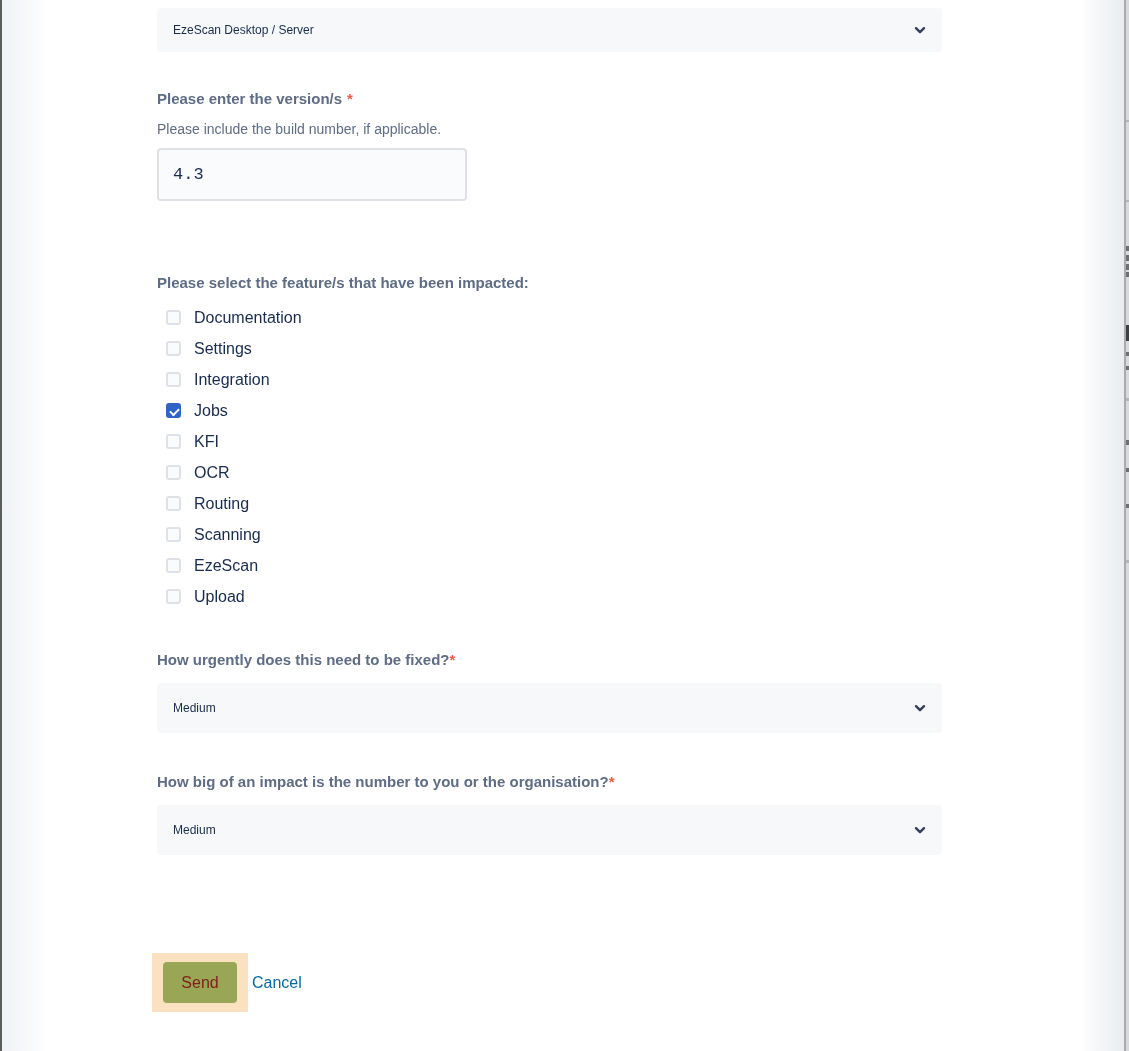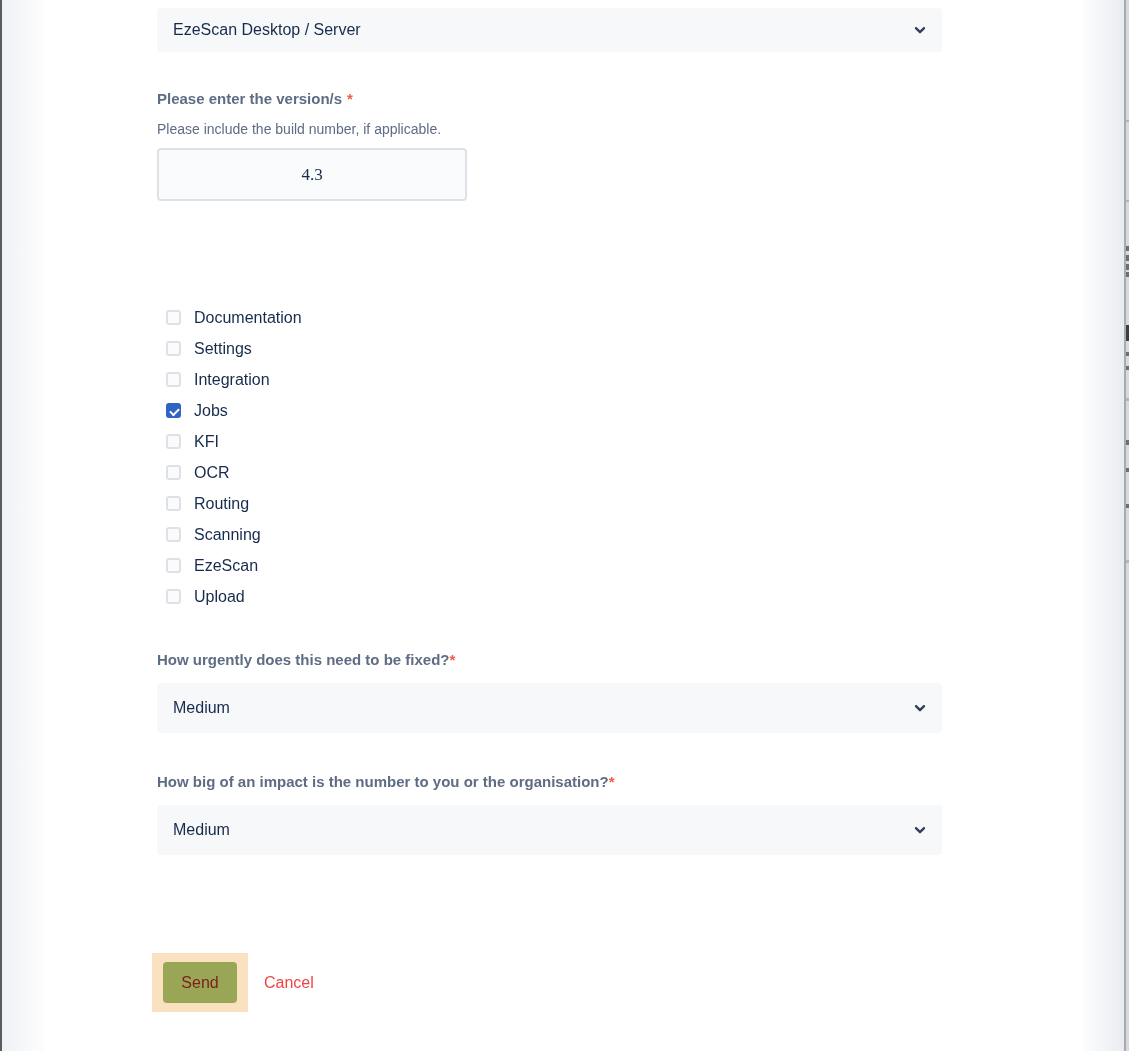--- a/index.html
+++ b/index.html
@@ -26,21 +26,21 @@
   .sliver .mark.faint { background: #b5b5b5; }
 
   .content { position: absolute; left: 157px; top: 0; width: 785px; height: 100%; }
 
   .select {
     position: absolute; left: 0; width: 785px;
     background: var(--field_background, #F7F8F9);
     border-radius: 4px;
     display: flex; align-items: center;
     padding: 0 16px;
-    font-size: 16px; color: #172B4D;
+    font-size: 12px; color: #172B4D;
     cursor: pointer;
   }
   .select .chev { position: absolute; right: 14px; top: 50%; transform: translateY(-50%); display: flex; }
 
   .field-label {
     position: absolute; left: 0;
     font-weight: bold; font-size: 15px; line-height: 18px;
     color: var(--label_text, #5E6C84);
     white-space: nowrap;
   }
@@ -48,22 +48,22 @@
   .req.spaced { margin-left: 5px; }
   .help-text {
     position: absolute; left: 0; top: 121px;
     font-size: 14px; line-height: 17px; color: #5E6C84;
   }
   .text-input {
     position: absolute; left: 0; top: 148px;
     width: 310px; height: 53px;
     border: 2px solid #DFE1E6; border-radius: 4px;
     background: #FAFBFC;
-    font-family: Liberation Serif, serif; font-size: 17px; color: #172B4D;
-    padding: 0 14px; outline: none; text-align: center;
+    font-family: Liberation Mono, monospace; font-size: 17px; color: #172B4D;
+    padding: 0 14px; outline: none;
   }
 
   .cb-list { position: absolute; left: 9px; top: 302px; }
   .cb-row { height: 31px; display: flex; align-items: center; cursor: pointer; }
   .cb-box {
     width: 15px; height: 15px; flex: none;
     border: 2px solid #DFE1E6; border-radius: 3px;
     background: #FAFBFC; margin-right: 13px; position: relative;
   }
   .cb-box.checked { background: var(--checkbox_checked, #2F63C4); border-color: var(--checkbox_checked, #2F63C4); }
@@ -76,21 +76,21 @@
   .cb-label { font-size: 16px; color: #172B4D; }
 
   .actions { position: absolute; top: 953px; left: -5px; display: flex; align-items: center; }
   .send-hl { background: var(--send_highlight, #FAE2C1); padding: 9px 11px; }
   .send-btn {
     width: 74px; height: 41px;
     background: var(--send_button, #98A656);
     color: #7f1d1d; border: none; border-radius: 4px;
     font-family: inherit; font-size: 16px; cursor: pointer;
   }
-  .cancel-link { margin-left: 16px; color: #ef4444; font-size: 16px; cursor: pointer; }
+  .cancel-link { margin-left: 4px; color: #0369a1; font-size: 16px; cursor: pointer; }
 
   
   .select.product { top: 8px; height: 44px; }
   .label-version { top: 90px; }
   .label-features { top: 274px; }
   .label-urgency { top: 651px; }
   .select.urgency { top: 683px; height: 50px; }
   .label-impact { top: 773px; }
   .select.impact { top: 805px; height: 50px; }
 </style>
@@ -130,20 +130,21 @@
         </svg>
       </span>
     </div>
 
     <div class="field-label label-version">
       <span>Please enter the version/s</span><span class="req spaced">*</span>
     </div>
     <div class="help-text">Please include the build number, if applicable.</div>
     <input class="text-input" type="text" value="4.3" style="">
 
+    <div class="field-label label-features">Please select the feature/s that have been impacted:</div>
     <div class="cb-list">
       <div class="cb-row">
         <span class="cb-box"></span>
         <span class="cb-label">Documentation</span>
       </div>
 
       <div class="cb-row">
         <span class="cb-box"></span>
         <span class="cb-label">Settings</span>
       </div>

